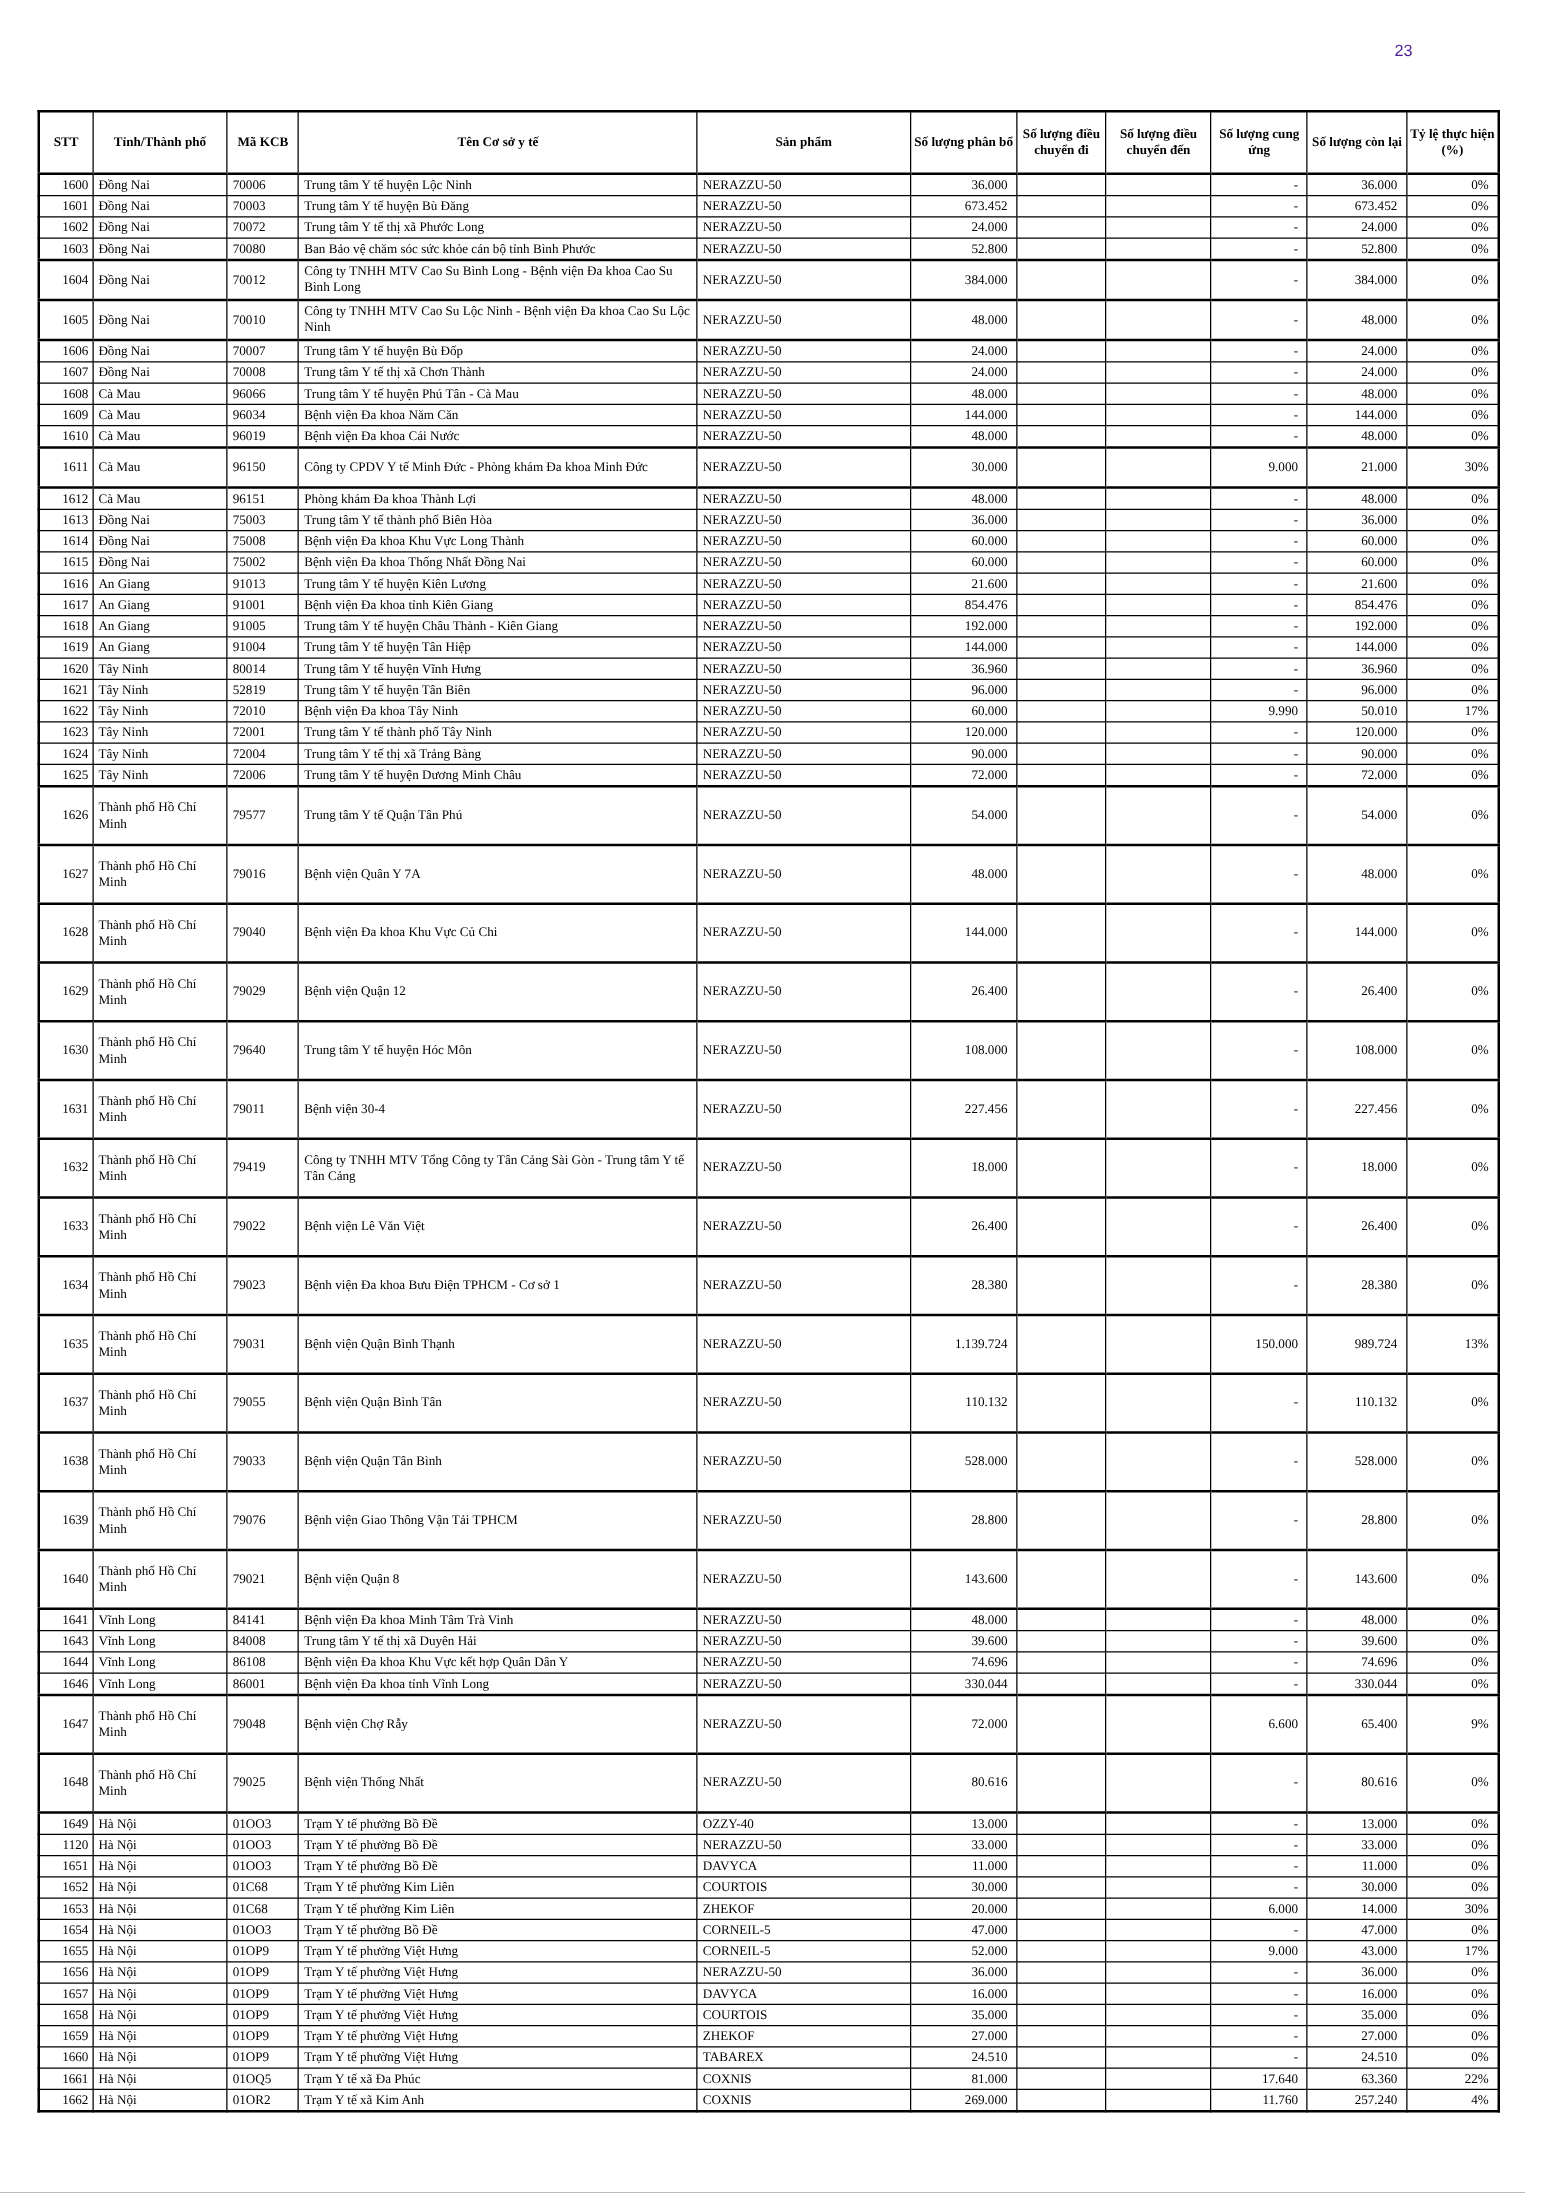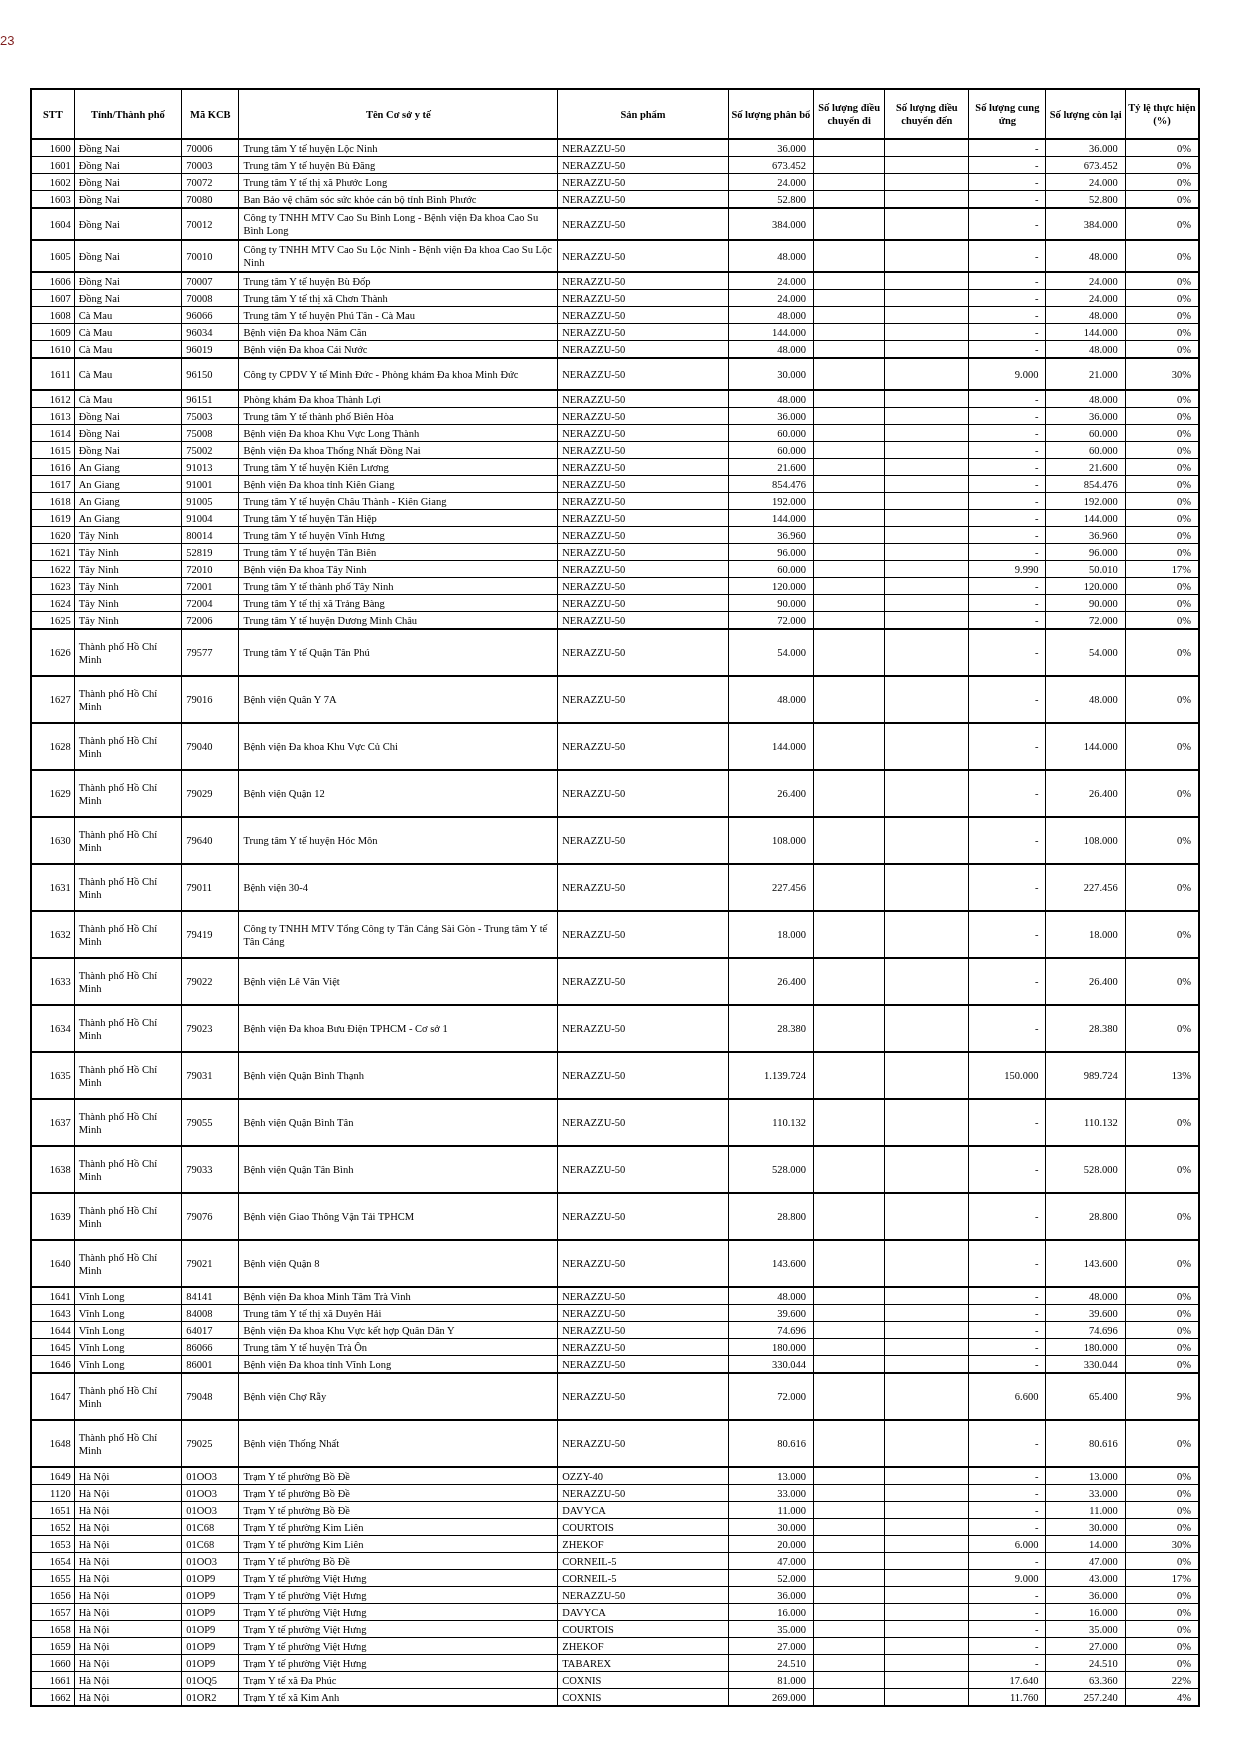--- a/index.html
+++ b/index.html
@@ -7,24 +7,24 @@
     position:relative;
     width:1240px;height:1754px;
     background:#ffffff;
     font-family:"Liberation Serif","DejaVu Serif",serif;
     color:#000;
     overflow:hidden;
   }
   .page-number{
     padding-top:33px;
     width:1130px;
-    text-align:left;
+    text-align:right;
     font-family:"Liberation Sans","DejaVu Sans",sans-serif;
     font-size:13px;
-    color:#7f1d1d;
+    color:#4c1d95;
   }
   table.alloc{
     border-collapse:collapse;
     table-layout:fixed;
     margin:40px 0 0 30px;
     width:1170px;
     border:2px solid #000;
   }
   th,td{
     border:1px solid #000;
@@ -632,41 +632,28 @@
           <td class="c5">39.600</td>
           <td class="c6"></td>
           <td class="c7"></td>
           <td class="c8">-</td>
           <td class="c9">39.600</td>
           <td class="c10">0%</td>
         </tr>
         <tr>
           <td class="c0">1644</td>
           <td class="c1">Vĩnh Long</td>
-          <td class="c2">64017</td>
+          <td class="c2">86108</td>
           <td class="c3">Bệnh viện Đa khoa Khu Vực kết hợp Quân Dân Y</td>
           <td class="c4">NERAZZU-50</td>
           <td class="c5">74.696</td>
           <td class="c6"></td>
           <td class="c7"></td>
           <td class="c8">-</td>
           <td class="c9">74.696</td>
-          <td class="c10">0%</td>
-        </tr>
-        <tr>
-          <td class="c0">1645</td>
-          <td class="c1">Vĩnh Long</td>
-          <td class="c2">86066</td>
-          <td class="c3">Trung tâm Y tế huyện Trà Ôn</td>
-          <td class="c4">NERAZZU-50</td>
-          <td class="c5">180.000</td>
-          <td class="c6"></td>
-          <td class="c7"></td>
-          <td class="c8">-</td>
-          <td class="c9">180.000</td>
           <td class="c10">0%</td>
         </tr>
         <tr>
           <td class="c0">1646</td>
           <td class="c1">Vĩnh Long</td>
           <td class="c2">86001</td>
           <td class="c3">Bệnh viện Đa khoa tỉnh Vĩnh Long</td>
           <td class="c4">NERAZZU-50</td>
           <td class="c5">330.044</td>
           <td class="c6"></td>

